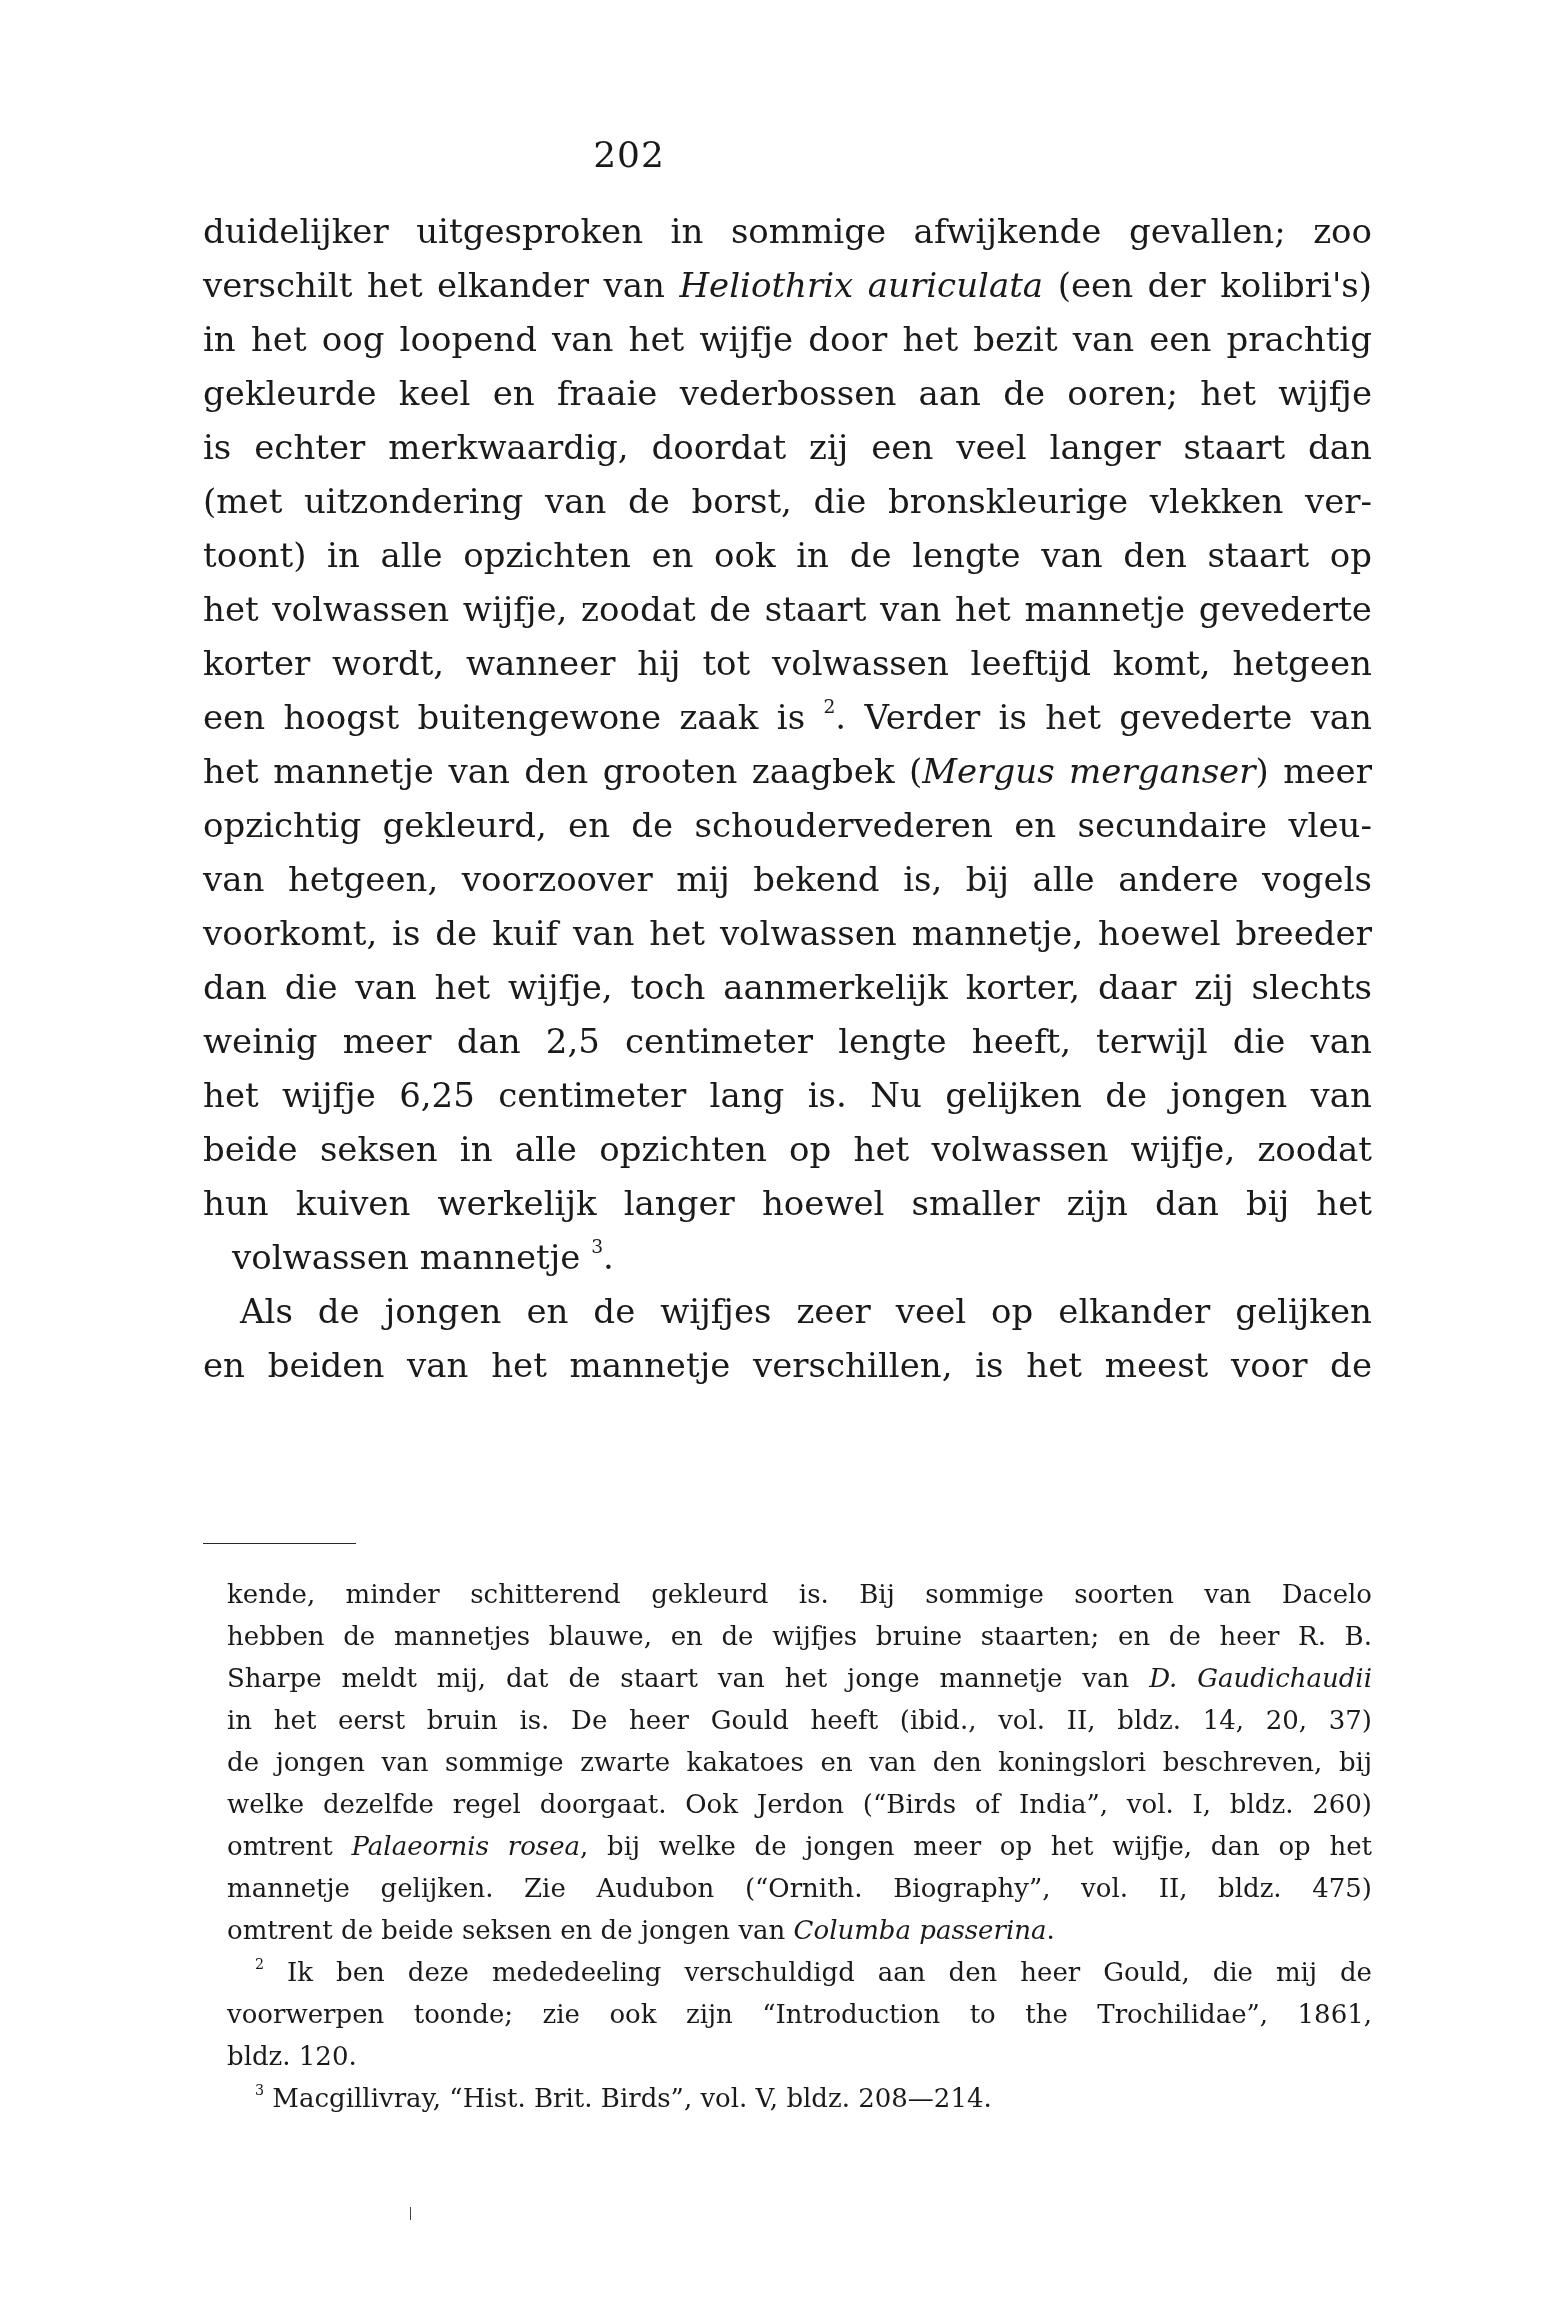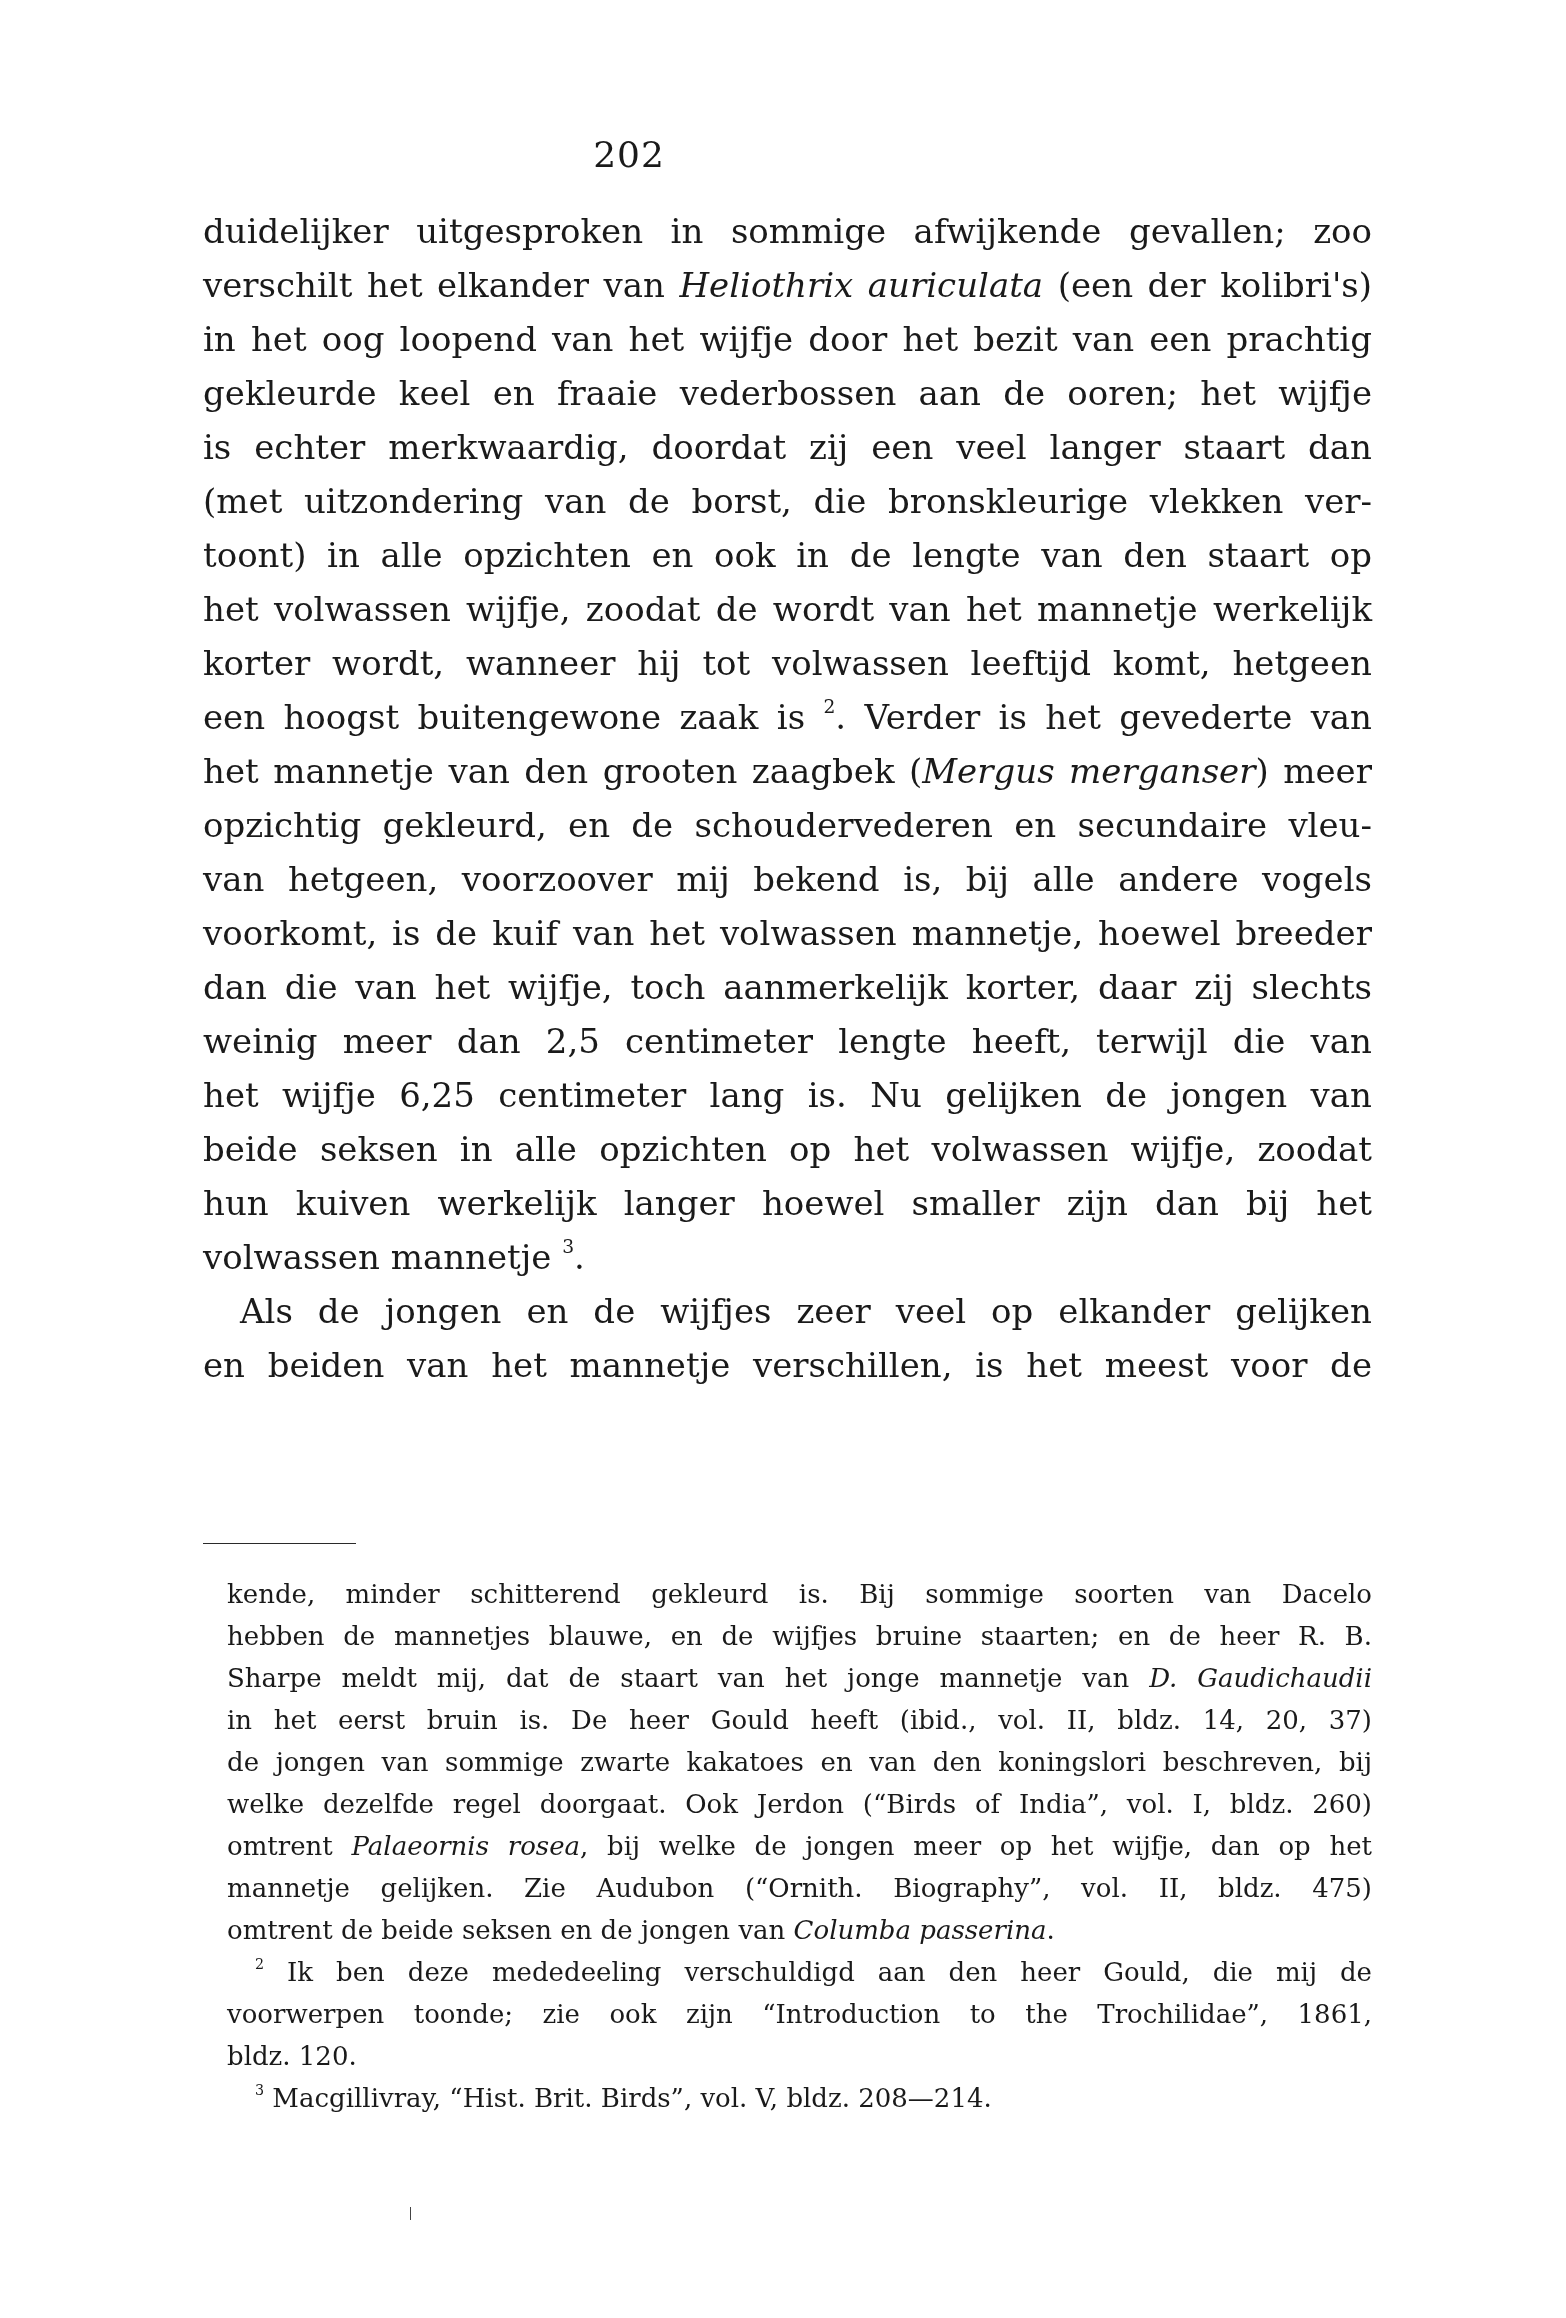--- a/index.html
+++ b/index.html
@@ -4,21 +4,21 @@
 <style>
   html, body { margin: 0; padding: 0; background: #ffffff; }
   body { width: 1566px; height: 2400px; position: relative; overflow: hidden;
          font-family: "DejaVu Serif", "Liberation Serif", serif; color: #1a1a1a; }
   .page-number { position: absolute; top: 134px; left: 0; width: 1258px; text-align: center;
                  font-size: 36px; letter-spacing: 0.9px; }
   .body-text { position: absolute; top: 204px; left: 203px; width: 1169px;
                font-size: 34px; line-height: 54px; }
   .line { display: block; text-align: justify; text-align-last: justify; white-space: nowrap;
           transform-origin: left center; }
-  .line.last { text-align-last: left; }
+  .line.last { text-align-last: left; margin-left: 29px; }
   .line.indent { padding-left: 37px; }
   .separator { position: absolute; top: 1543px; left: 203px; width: 153px; height: 0;
                border-top: 1.9px solid #2a2a2a; }
   .footnotes { position: absolute; top: 1573px; left: 203px; width: 1169px;
                font-size: 26px; line-height: 42px; }
   .fn-line { display: block; text-align: justify; text-align-last: justify; white-space: nowrap; margin-left: 24px; }
   .fn-line.last { text-align-last: left; }
   .fn-line.indent { padding-left: 28px; }
   sup { font-size: 0.55em; line-height: 0; vertical-align: 0.85em; }
   em { font-style: italic; }
@@ -31,21 +31,21 @@
 
 <div class="body-text">
   <div id="para1">
       <span class="line">duidelijker uitgesproken in sommige afwijkende gevallen; zoo</span>
       <span class="line"><span>verschilt het elkander van </span><em>Heliothrix auriculata</em><span> (een der kolibri's)</span></span>
       <span class="line">in het oog loopend van het wijfje door het bezit van een prachtig</span>
       <span class="line">gekleurde keel en fraaie vederbossen aan de ooren; het wijfje</span>
       <span class="line">is echter merkwaardig, doordat zij een veel langer staart dan</span>
       <span class="line">(met uitzondering van de borst, die bronskleurige vlekken ver-</span>
       <span class="line">toont) in alle opzichten en ook in de lengte van den staart op</span>
-      <span class="line">het volwassen wijfje, zoodat de wordt van het mannetje werkelijk</span>
+      <span class="line">het volwassen wijfje, zoodat de staart van het mannetje gevederte</span>
       <span class="line">korter wordt, wanneer hij tot volwassen leeftijd komt, hetgeen</span>
       <span class="line"><span>een hoogst buitengewone zaak is </span><sup>2</sup><span>. Verder is het gevederte van</span></span>
       <span class="line"><span>het mannetje van den grooten zaagbek (</span><em>Mergus merganser</em><span>) meer</span></span>
       <span class="line">opzichtig gekleurd, en de schoudervederen en secundaire vleu-</span>
       <span class="line">van hetgeen, voorzoover mij bekend is, bij alle andere vogels</span>
       <span class="line">voorkomt, is de kuif van het volwassen mannetje, hoewel breeder</span>
       <span class="line">dan die van het wijfje, toch aanmerkelijk korter, daar zij slechts</span>
       <span class="line">weinig meer dan 2,5 centimeter lengte heeft, terwijl die van</span>
       <span class="line">het wijfje 6,25 centimeter lang is. Nu gelijken de jongen van</span>
       <span class="line">beide seksen in alle opzichten op het volwassen wijfje, zoodat</span>

